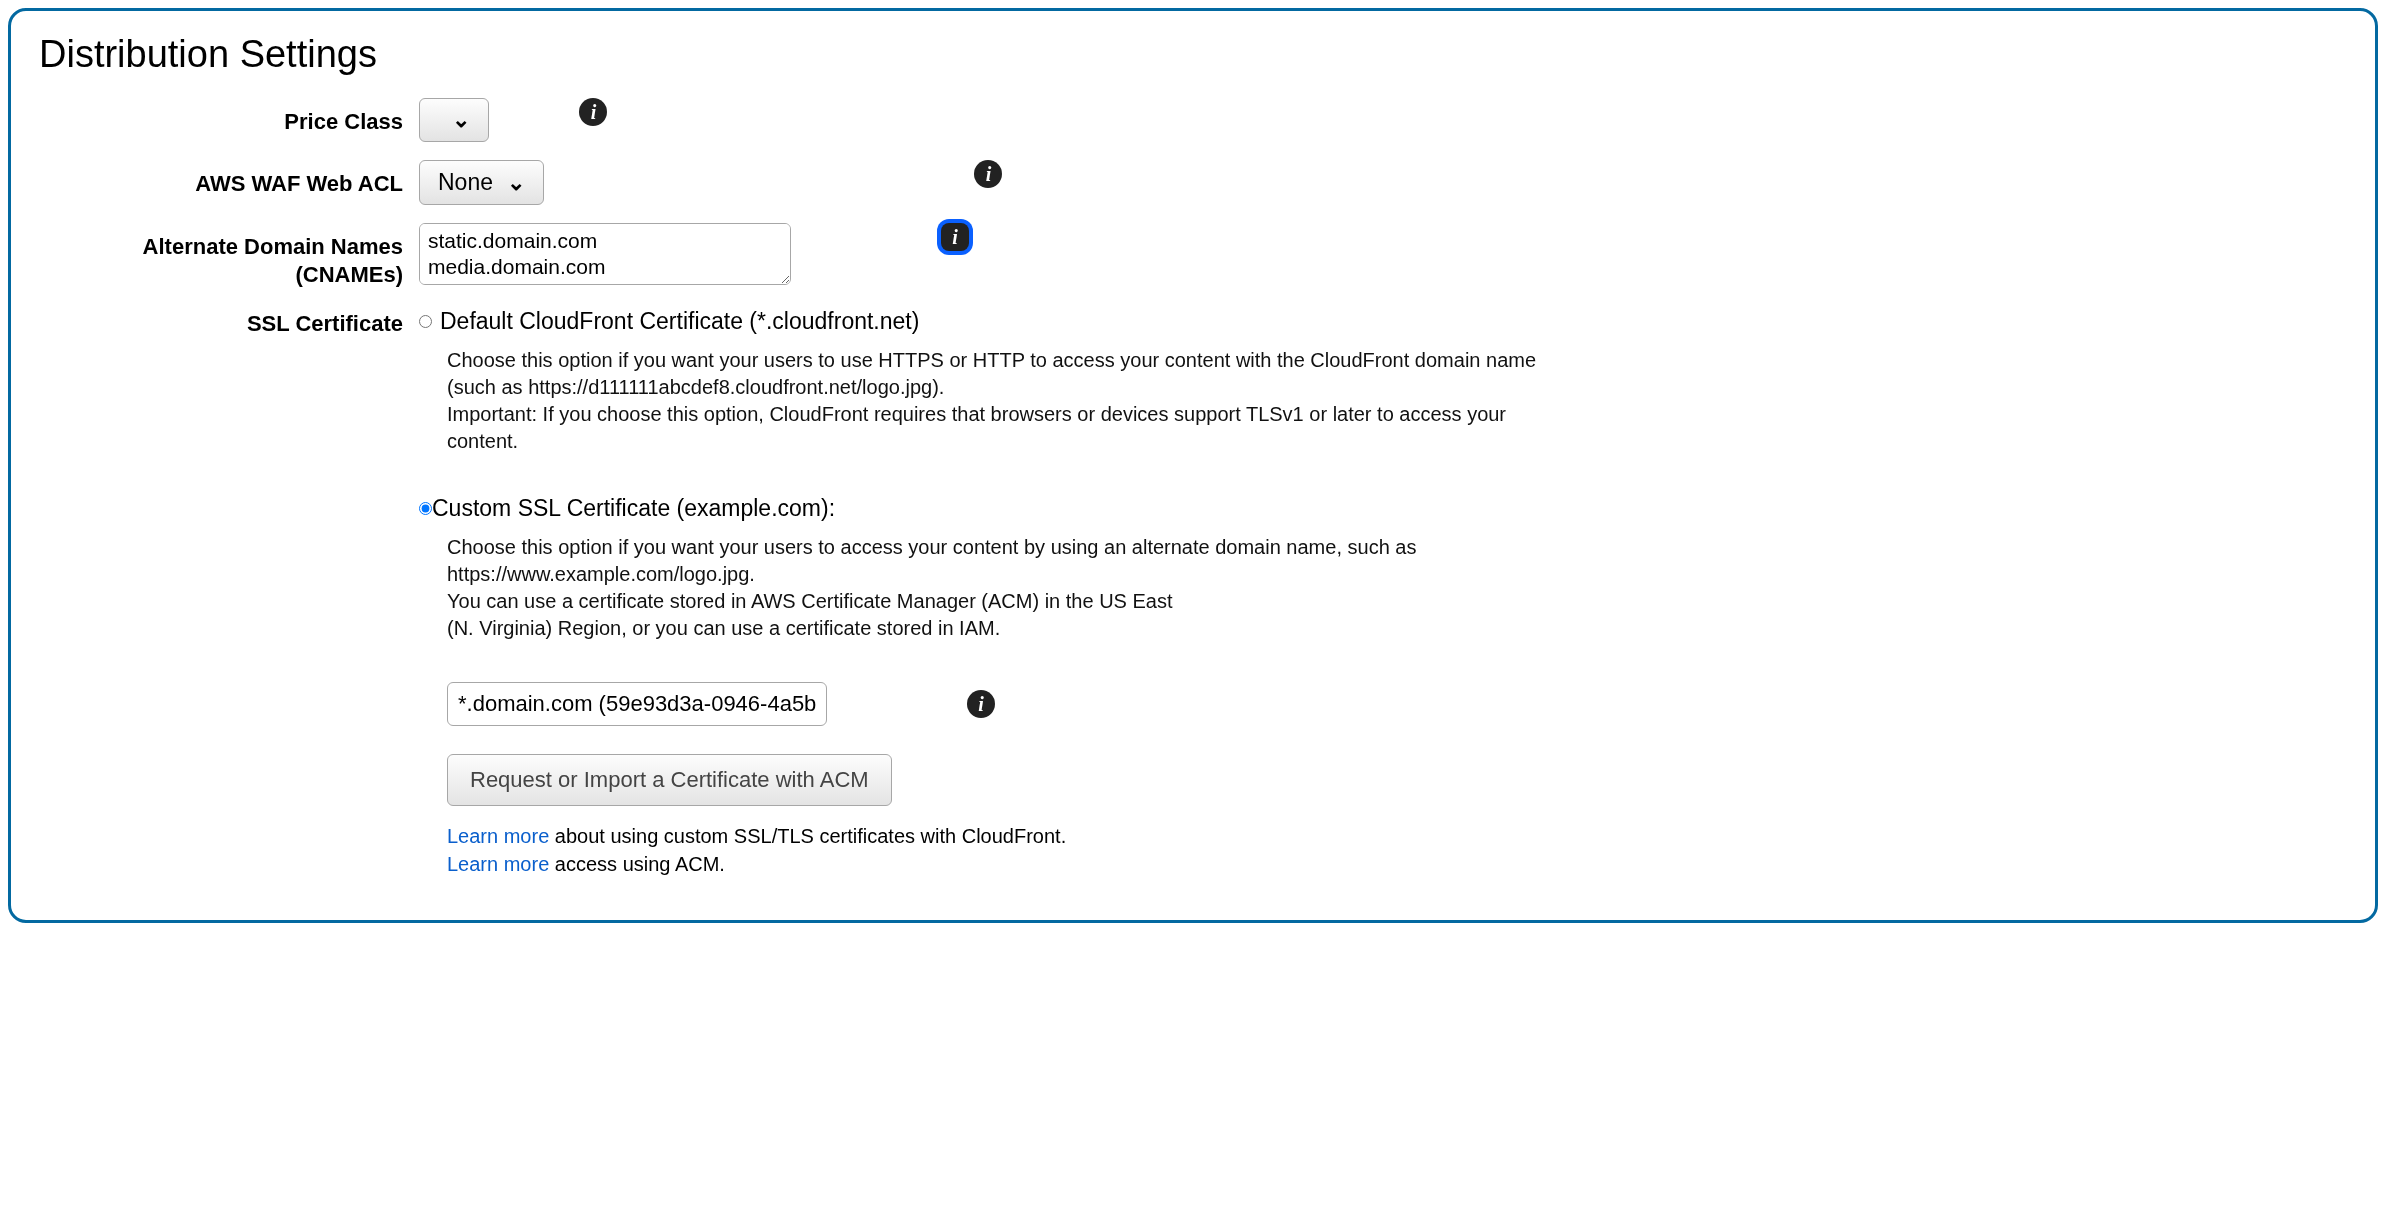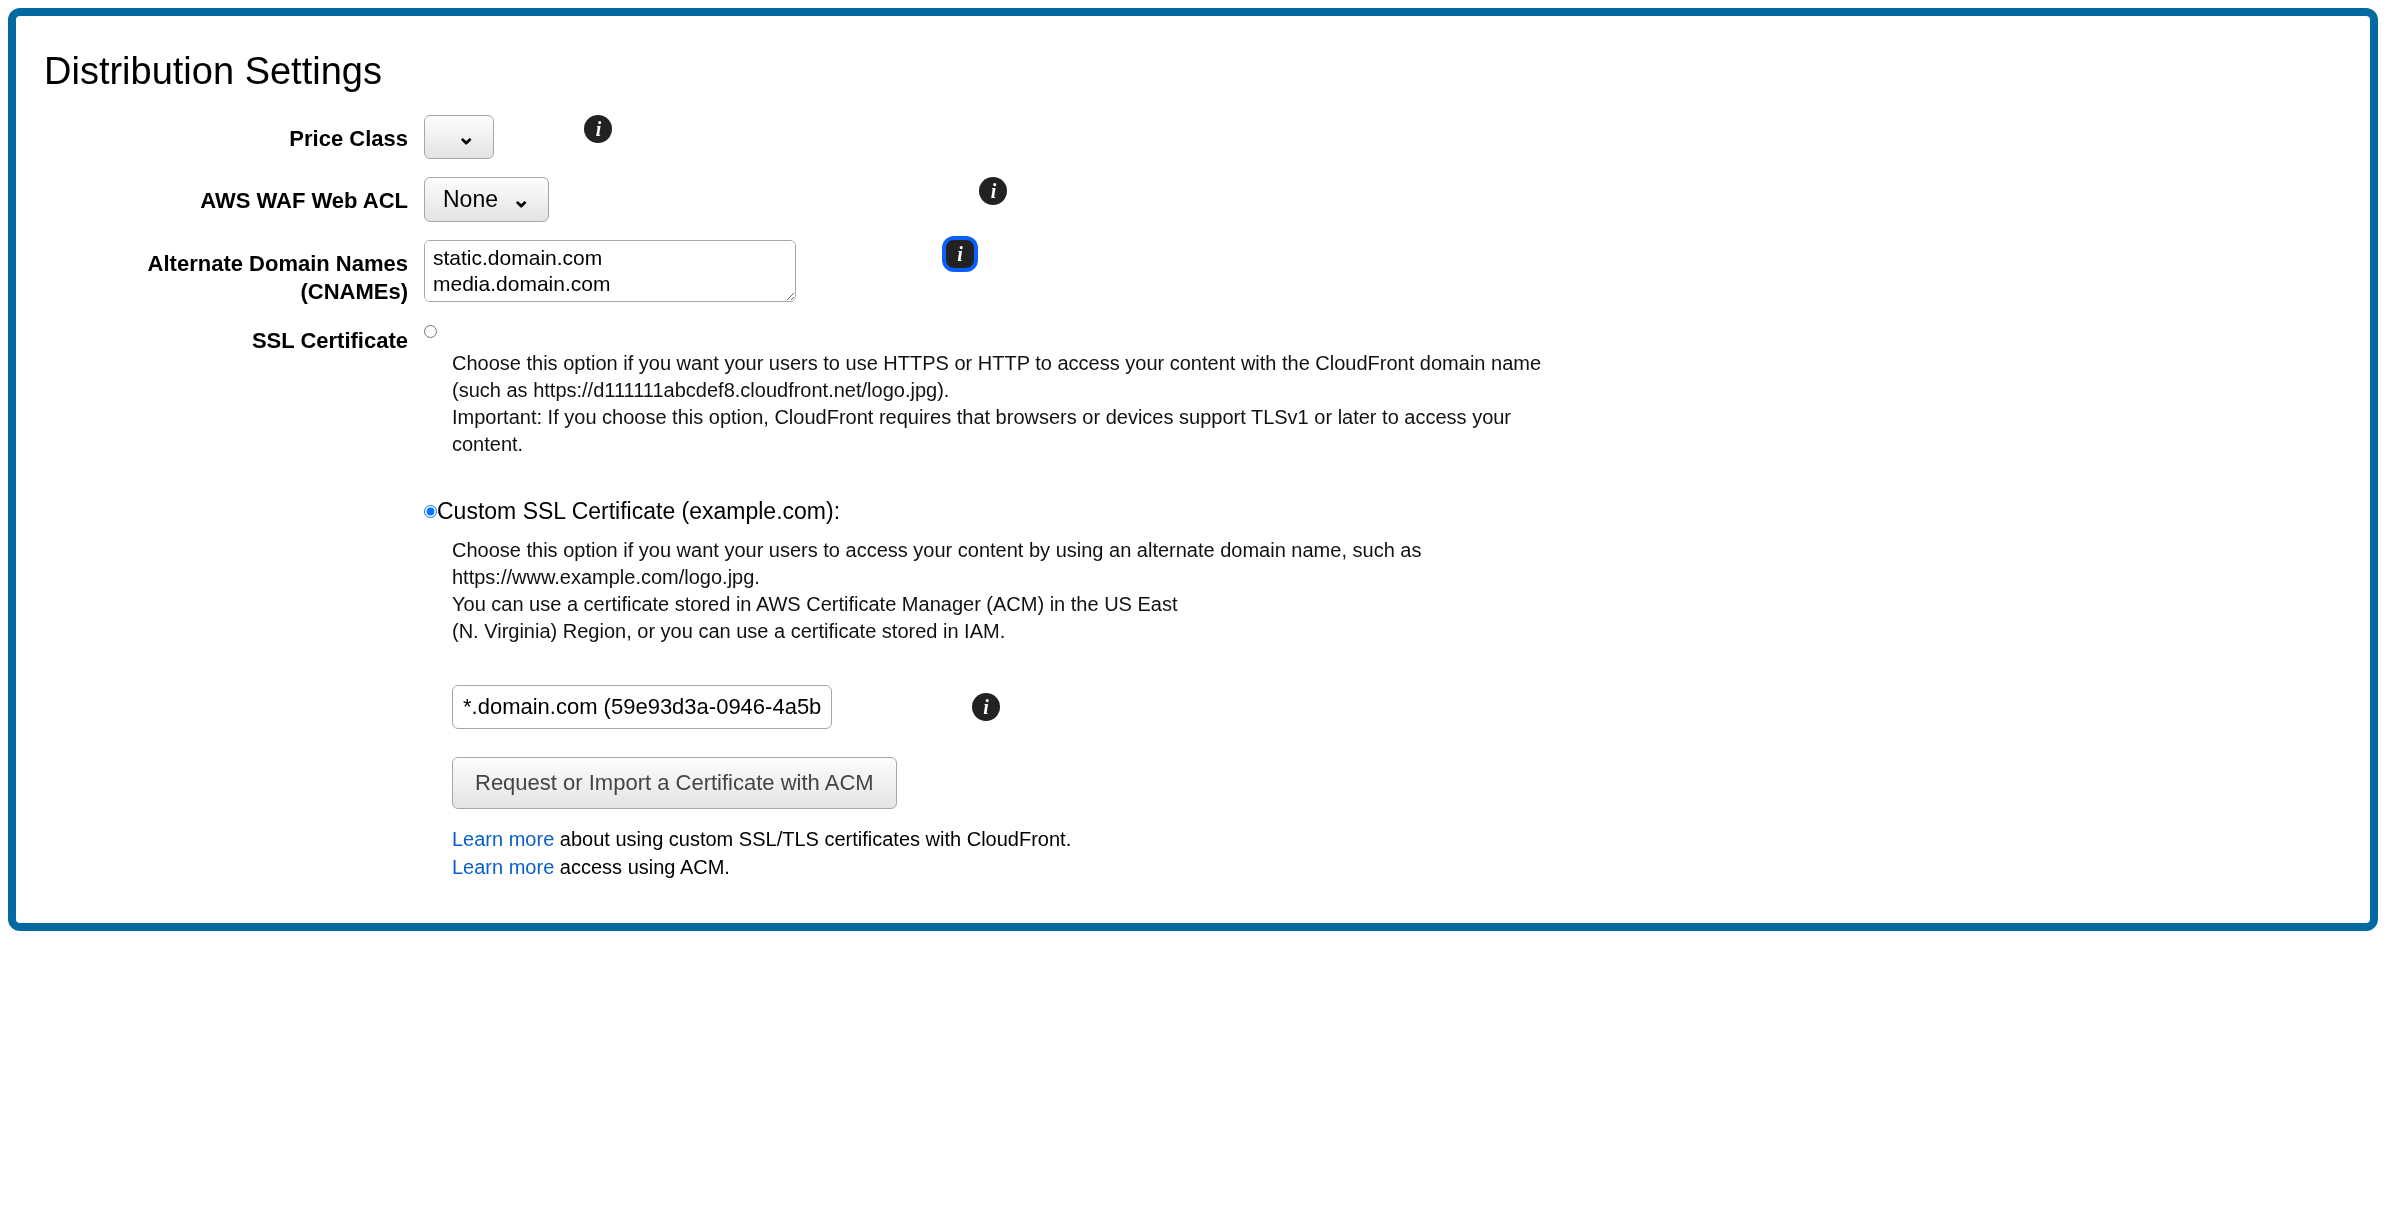--- a/index.html
+++ b/index.html
@@ -3,23 +3,23 @@
   <meta charset="utf-8">
   <style>
     * { box-sizing: border-box; margin: 0; padding: 0; }
     body {
       font-family: "Helvetica Neue", Helvetica, Arial, sans-serif;
       font-size: 21px;
       background: #fff;
       padding: 8px;
     }
     .panel {
-      border: 8px solid #0369a1;
-      border-radius: 12px;
-      padding: 34px 28px 42px 28px;
+      border: 3px solid #0369a1;
+      border-radius: 18px;
+      padding: 22px 28px 42px 28px;
       max-width: 2370px;
     }
     .panel-title {
       font-size: 38px;
       font-weight: 400;
       margin-bottom: 22px;
     }
     .form-row {
       display: flex;
       align-items: flex-start;
@@ -167,20 +167,21 @@
     <div class="info-col" style="padding-left:150px;">
       <span class="info-icon focused">i</span>
     </div>
   </div>
 
   <div class="form-row" style="margin-bottom:0;">
     <div class="label-col" style="padding-top:2px;">SSL Certificate</div>
     <div class="control-col" style="flex:1;">
       <div class="radio-line" style="display:flex;align-items:center;gap:8px;font-size:23px;margin-bottom:12px;">
         <input type="radio" name="ssl" style="">
+        <span>Default CloudFront Certificate (*.cloudfront.net)</span>
       </div>
       <div class="help-text" style="white-space:pre-line;">Choose this option if you want your users to use HTTPS or HTTP to access your content with the CloudFront domain name (such as https://d111111abcdef8.cloudfront.net/logo.jpg).
 Important: If you choose this option, CloudFront requires that browsers or devices support TLSv1 or later to access your content.</div>
 
       <div class="radio-line" style="display:flex;align-items:center;font-size:23px;margin-bottom:12px;">
         <input type="radio" name="ssl" checked="" style="">
         <span>Custom SSL Certificate (example.com):</span>
       </div>
       <div class="help-text narrow" style="white-space:pre-line;">Choose this option if you want your users to access your content by using an alternate domain name, such as https://www.example.com/logo.jpg.
 You can use a certificate stored in AWS Certificate Manager (ACM) in the US East

